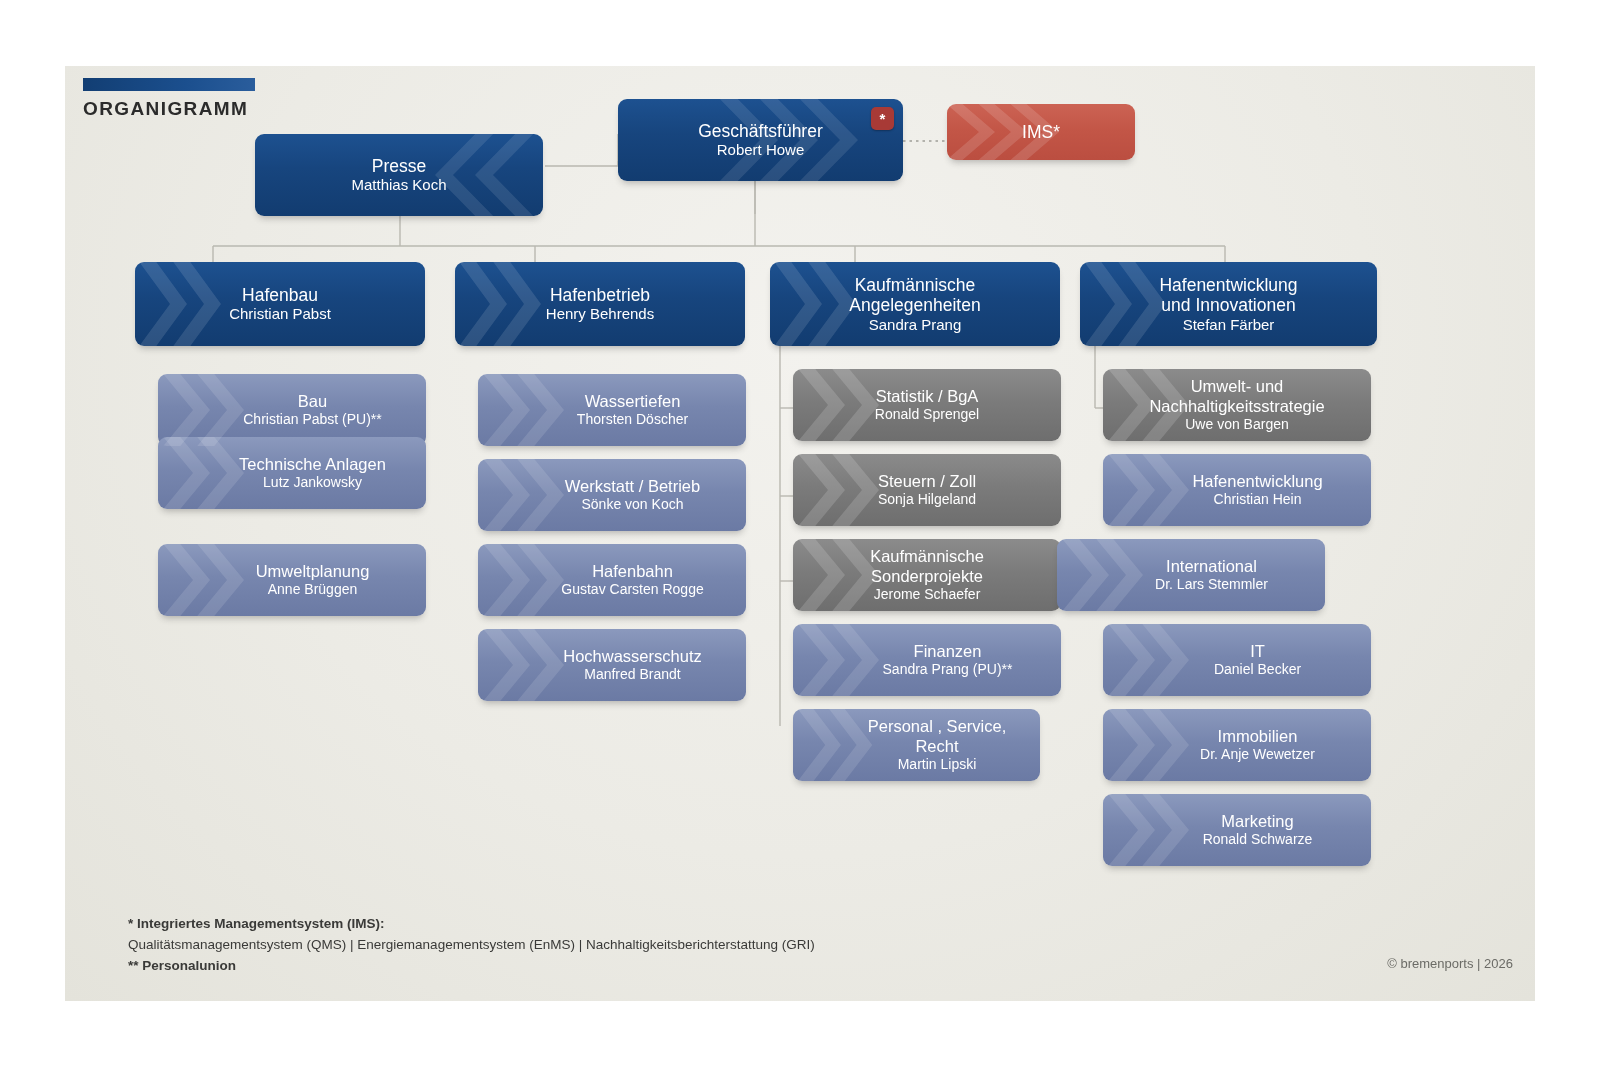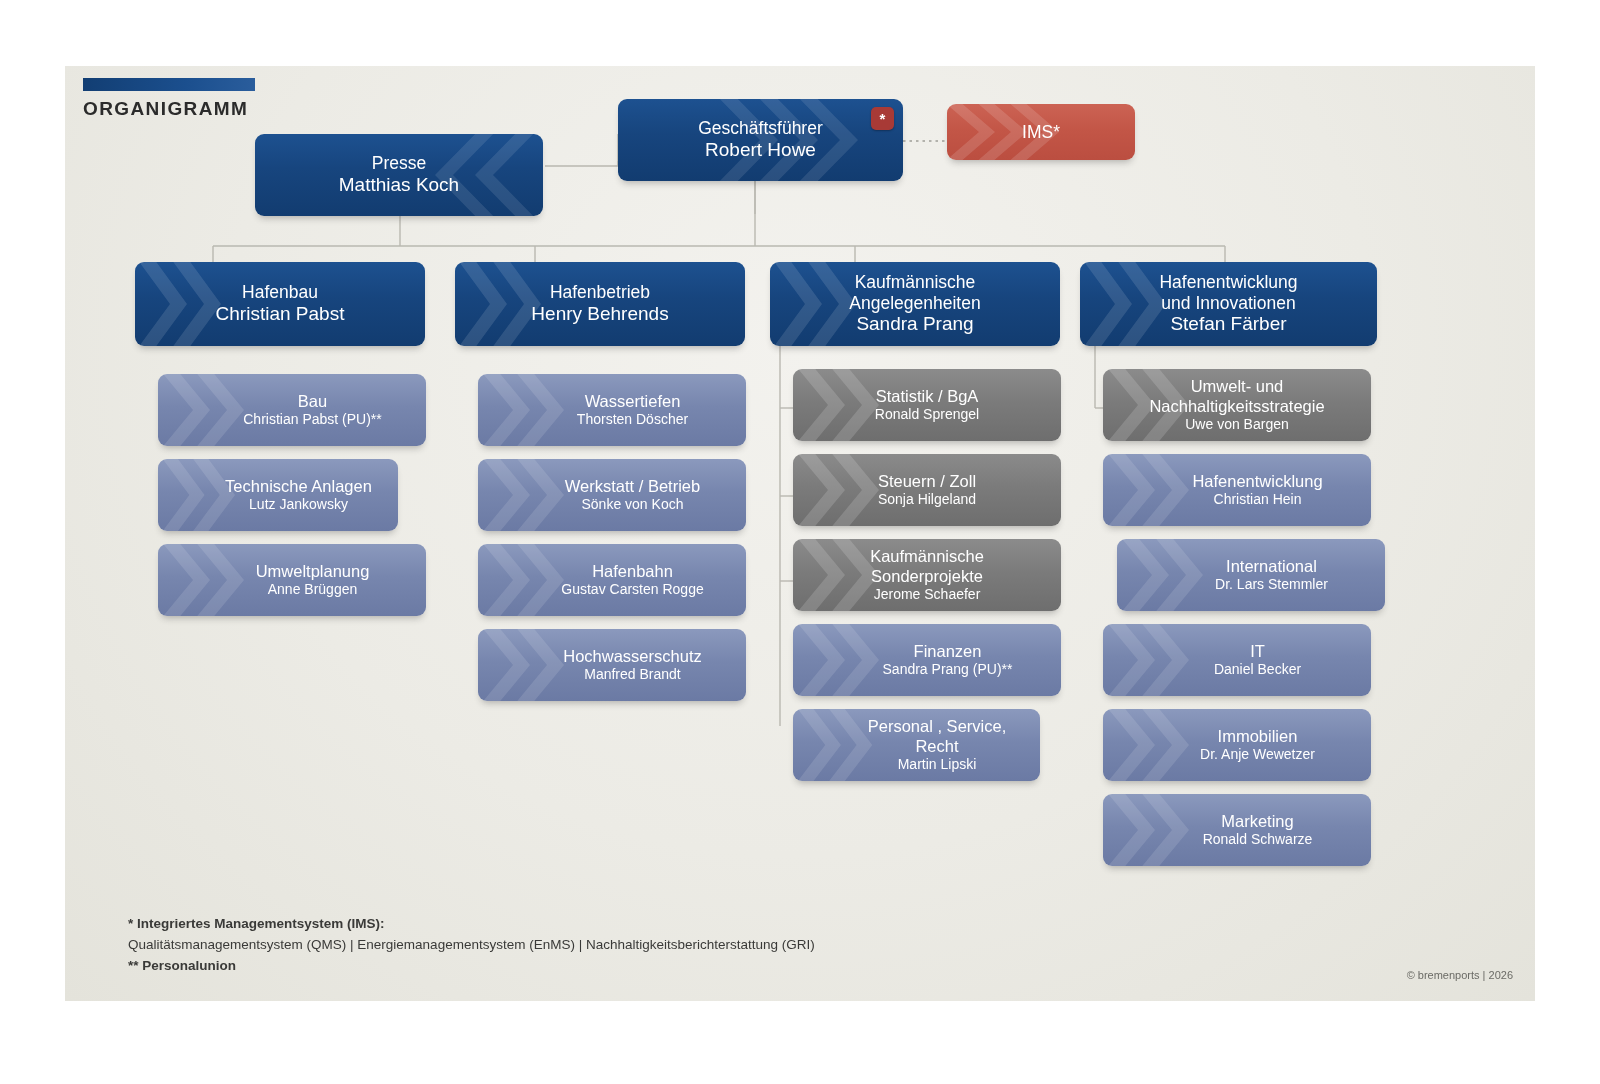--- a/index.html
+++ b/index.html
@@ -37,34 +37,34 @@
   .chev{position:absolute;top:0;left:0;width:100%;height:100%;z-index:1;opacity:.85;}
 
   
   .navy{background:linear-gradient(180deg,#1d5190 0%,#17457e 42%,#123c70 100%);}
   .slate{background:linear-gradient(180deg,#8b99bd 0%,#7786ae 45%,#6b7aa4 100%);padding-left:41px;}
   .grey{background:linear-gradient(180deg,#8b8b8b 0%,#7b7b7b 45%,#6e6e6e 100%);}
   .red{background:linear-gradient(180deg,#cc6354 0%,#c35647 45%,#bb4e40 100%);}
 
   .t-big{font-size:17.5px;}
   .t-mid{font-size:16.5px;}
-  .p-big{font-size:19px;}
+  .p-big{font-size:15px;}
   .p-mid{font-size:14px;}
 
   
   .badge{
     position:absolute;right:9px;top:8px;width:23px;height:23px;border-radius:5px;
     background:#a83a36;color:#fff;font-size:15px;font-weight:bold;
     display:flex;align-items:center;justify-content:center;z-index:5;
     box-shadow:0 1px 2px rgba(0,0,0,.3);
   }
   
   .foot{position:absolute;left:63px;color:#3a3a38;font-size:13.5px;line-height:1.55;}
   .foot b{font-weight:bold;}
-  .copy{position:absolute;right:22px;bottom:20px;font-size:11px;color:#6b6b66;}
+  .copy{position:absolute;right:22px;bottom:30px;font-size:13px;color:#6b6b66;}
 </style>
 </head>
 <body>
 
 <div id="canvas">
 
   <div class="title-rule"></div>
   <div class="title-text">ORGANIGRAMM</div>
 
   <svg id="wires" viewBox="0 0 1470 935" preserveAspectRatio="none">
@@ -159,21 +159,21 @@
       <g fill="#ffffff" opacity="0.14">
             <path d="M14 -10 L52 36 L14 82 L-3 82 L35 36 L-3 -10 Z"></path>
             <path d="M48 -10 L86 36 L48 82 L31 82 L69 36 L31 -10 Z"></path>
           </g>
         </svg>
         <div class="lab">
            <span class="t t-mid">Bau</span>
            <span class="p p-mid">Christian Pabst (PU)**</span>
          </div>
       </div>
-      <div class="node slate" style="left: 93px; top: 393px; width: 240px; height: 72px;">
+      <div class="node slate" style="left: 93px; top: 371px; width: 268px; height: 72px;">
         <svg class="chev" viewBox="0 0 268 72" preserveAspectRatio="none">
       <g fill="#ffffff" opacity="0.14">
             <path d="M14 -10 L52 36 L14 82 L-3 82 L35 36 L-3 -10 Z"></path>
             <path d="M48 -10 L86 36 L48 82 L31 82 L69 36 L31 -10 Z"></path>
           </g>
         </svg>
         <div class="lab">
            <span class="t t-mid">Technische Anlagen</span>
            <span class="p p-mid">Lutz Jankowsky</span>
          </div>
@@ -351,21 +351,21 @@
       <g fill="#ffffff" opacity="0.14">
             <path d="M14 -10 L52 36 L14 82 L-3 82 L35 36 L-3 -10 Z"></path>
             <path d="M48 -10 L86 36 L48 82 L31 82 L69 36 L31 -10 Z"></path>
           </g>
         </svg>
         <div class="lab">
            <span class="t t-mid">Hafenentwicklung</span>
            <span class="p p-mid">Christian Hein</span>
          </div>
       </div>
-      <div class="node slate" style="left: 1052px; top: 473px; width: 268px; height: 72px;">
+      <div class="node slate" style="left: 992px; top: 473px; width: 268px; height: 72px;">
         <svg class="chev" viewBox="0 0 268 72" preserveAspectRatio="none">
       <g fill="#ffffff" opacity="0.14">
             <path d="M14 -10 L52 36 L14 82 L-3 82 L35 36 L-3 -10 Z"></path>
             <path d="M48 -10 L86 36 L48 82 L31 82 L69 36 L31 -10 Z"></path>
           </g>
         </svg>
         <div class="lab">
            <span class="t t-mid">International</span>
            <span class="p p-mid">Dr. Lars Stemmler</span>
          </div>

